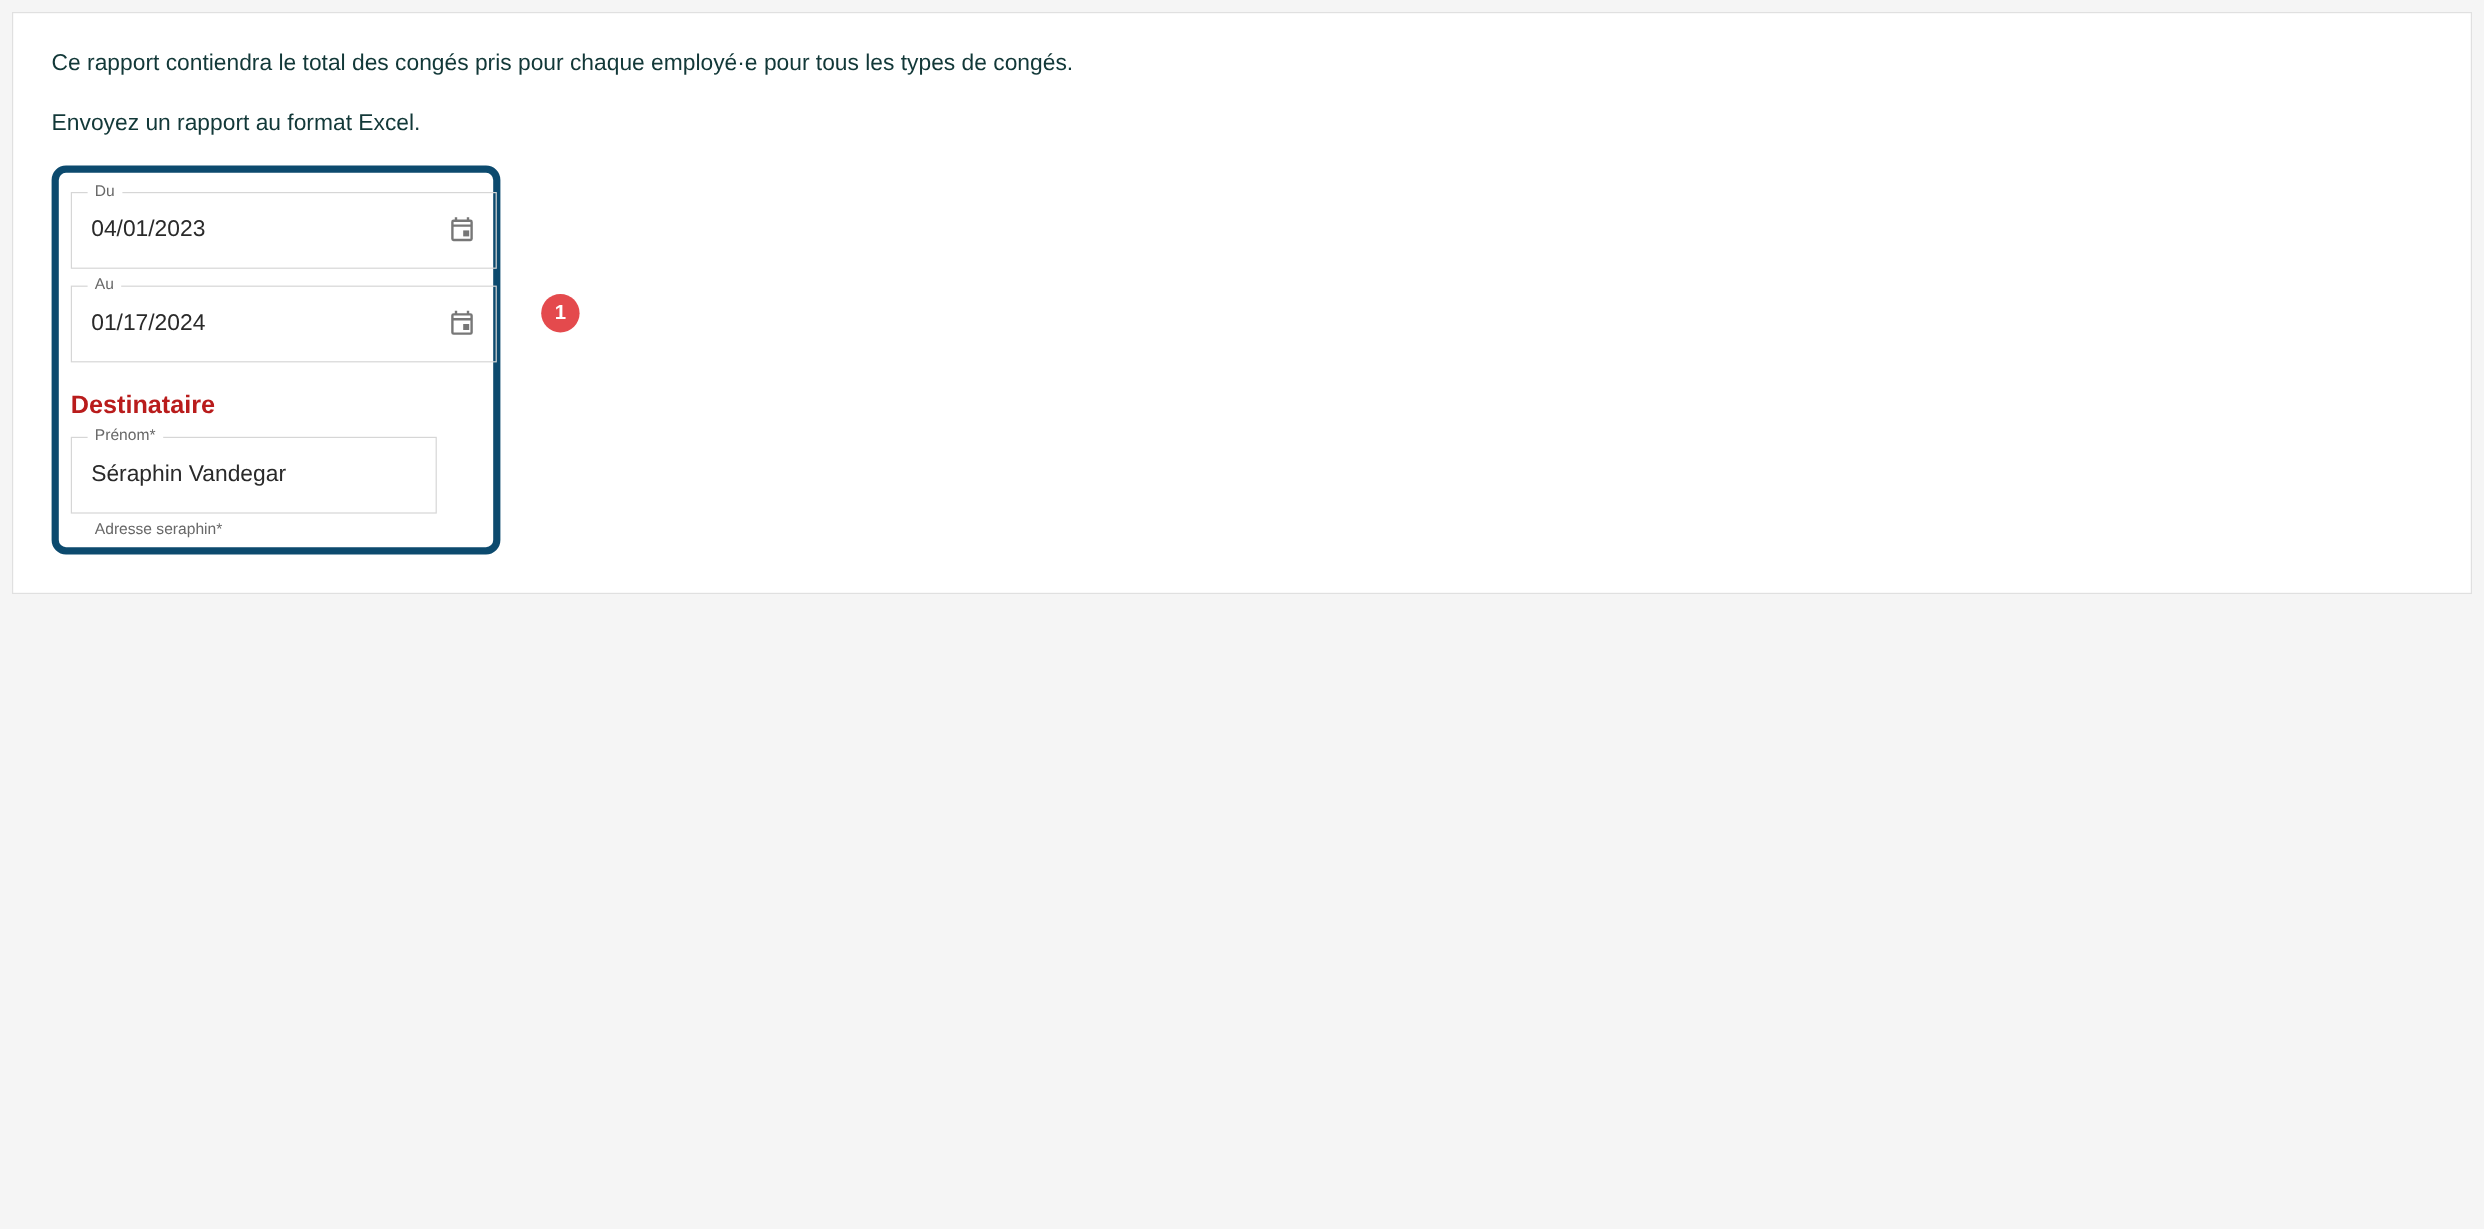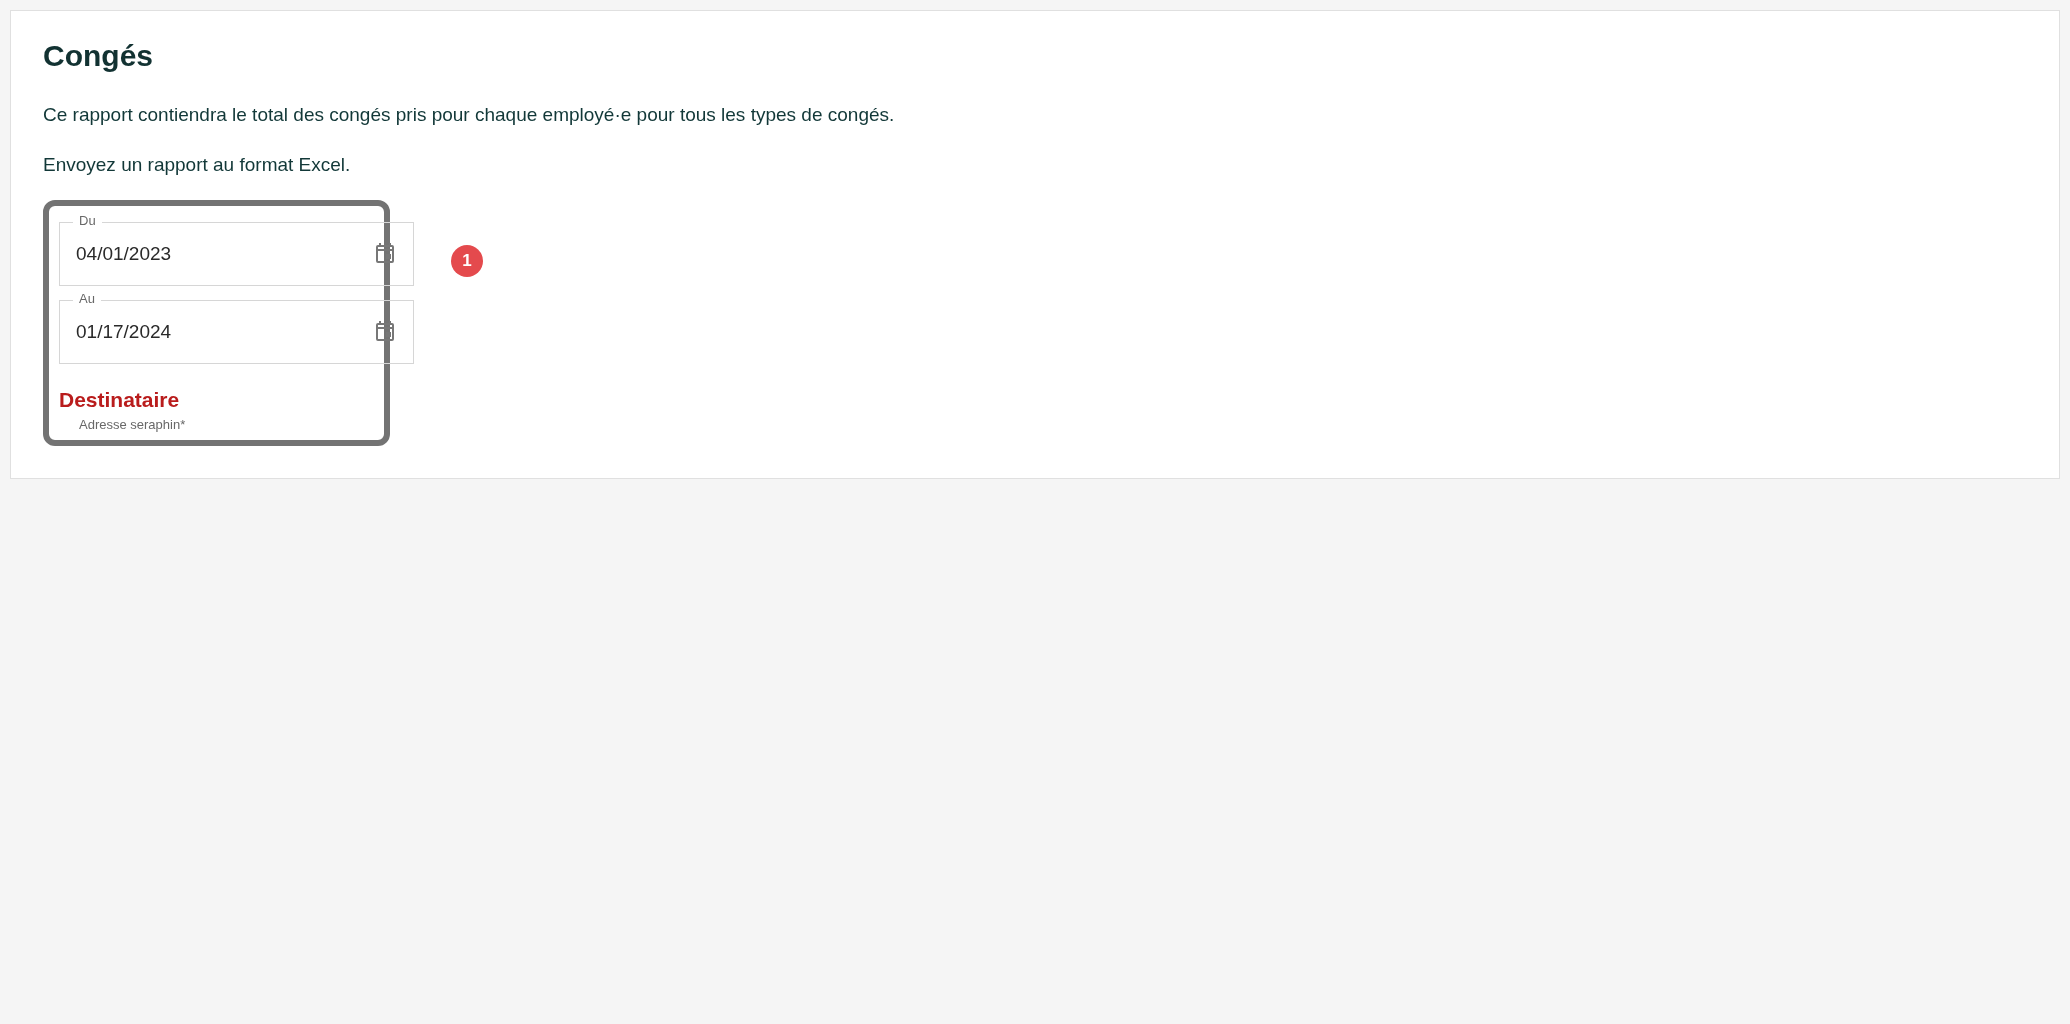--- a/index.html
+++ b/index.html
@@ -24,24 +24,24 @@
     margin-bottom: 28px;
   }
   p.desc {
     color: #123838;
     font-size: 19px;
     line-height: 1.45;
     margin-bottom: 22px;
   }
 
   .highlight-box {
-    border: 6px solid #737373;
+    border: 6px solid #0c4a6e;
     border-radius: 12px;
     padding: 10px 10px 14px 10px;
-    width: 347px;
+    width: 374px;
     position: relative;
   }
 
   .field-wrap {
     position: relative;
     margin-top: 14px;
   }
   .field-wrap:first-child { margin-top: 6px; }
 
   .float-label {
@@ -117,21 +117,20 @@
     position: absolute;
     top: 666px;
     left: 360px;
   }
 </style>
 </head>
 <body>
 
 <div class="card">
 
-  <h1 class="title">Congés</h1>
 
   <p class="desc">Ce rapport contiendra le total des congés pris pour chaque employé·e pour tous les types de congés.</p>
   <p class="desc">Envoyez un rapport au format Excel.</p>
 
   <div class="highlight-box">
 
     <div class="field-wrap">
       <span class="float-label">Du</span>
       <div class="field-box date-box">
         <input type="text" value="04/01/2023" style="">
@@ -154,20 +153,23 @@
               <rect x="13" y="13" width="5" height="5"></rect>
             </svg>
         </span>
       </div>
     </div>
 
     <h2 class="subhead">Destinataire</h2>
 
     <div class="field-wrap">
       <span class="float-label"><span>Prénom</span><span>*</span></span>
+      <div class="field-box narrow">
+        <input type="text" value="Séraphin Vandegar" style="">
+      </div>
     </div>
 
     <div class="field-wrap">
       <span class="float-label"><span>Adresse seraphin</span><span>*</span></span>
     </div>
 
   </div>
 
 
   

